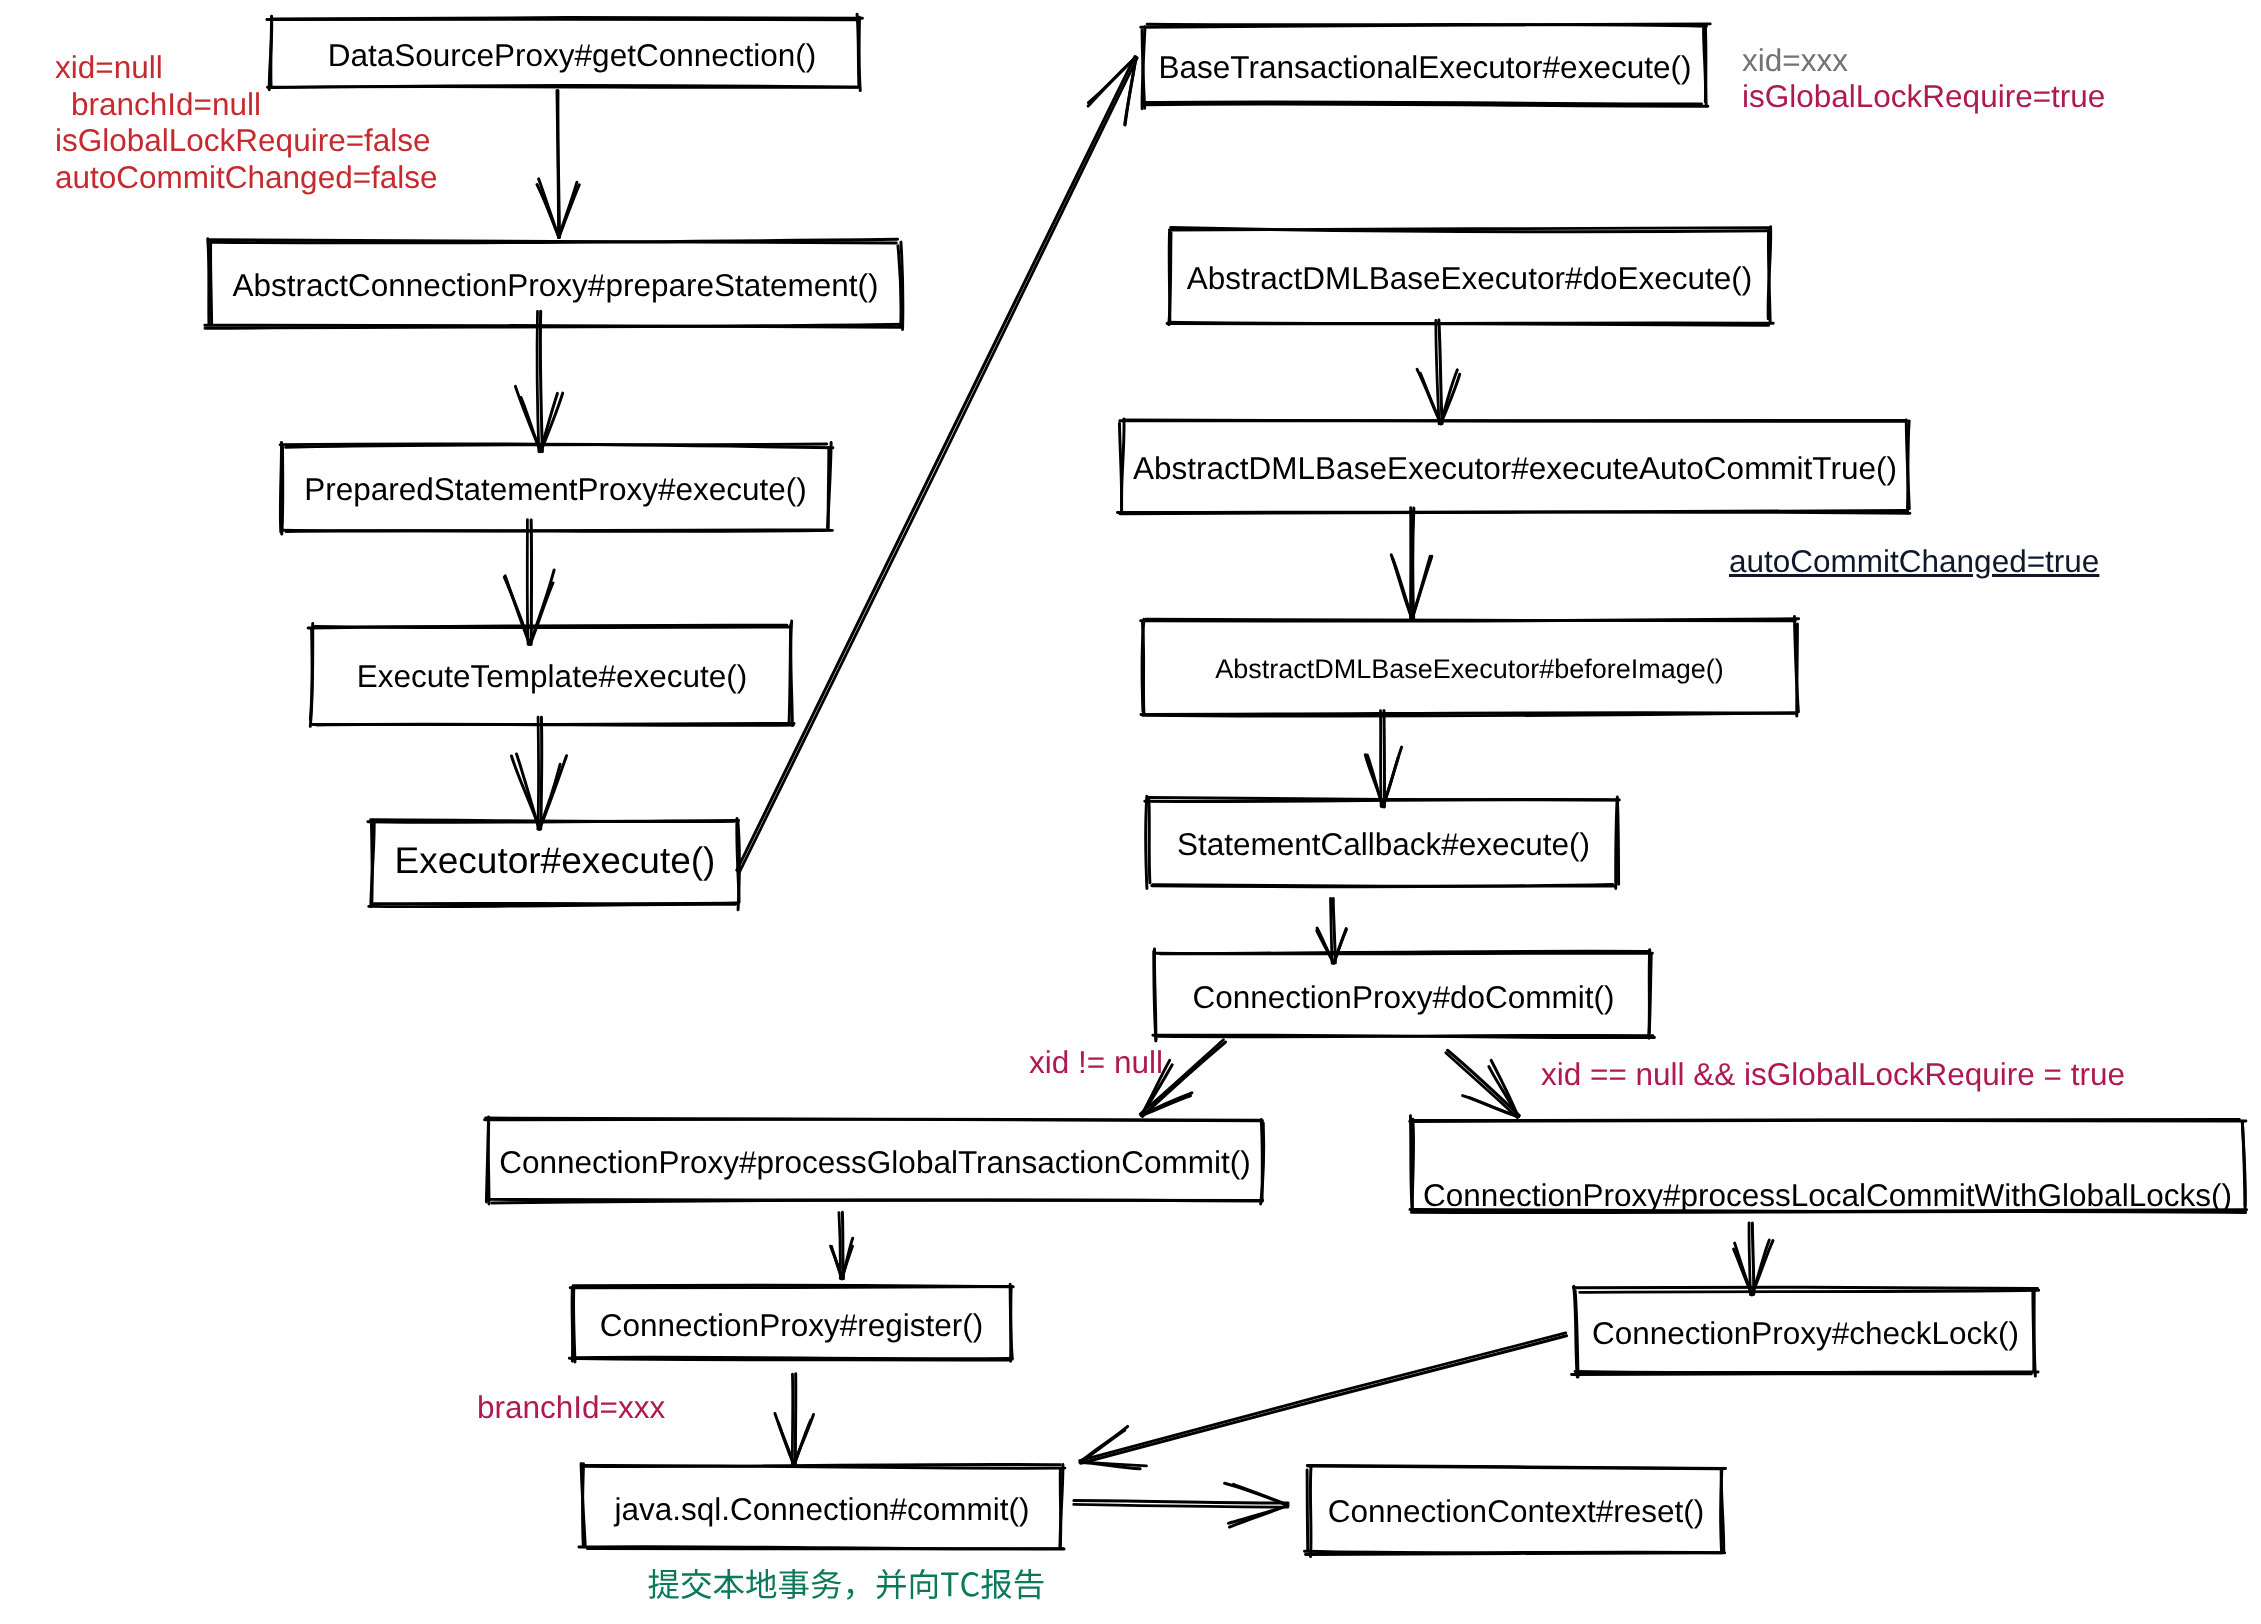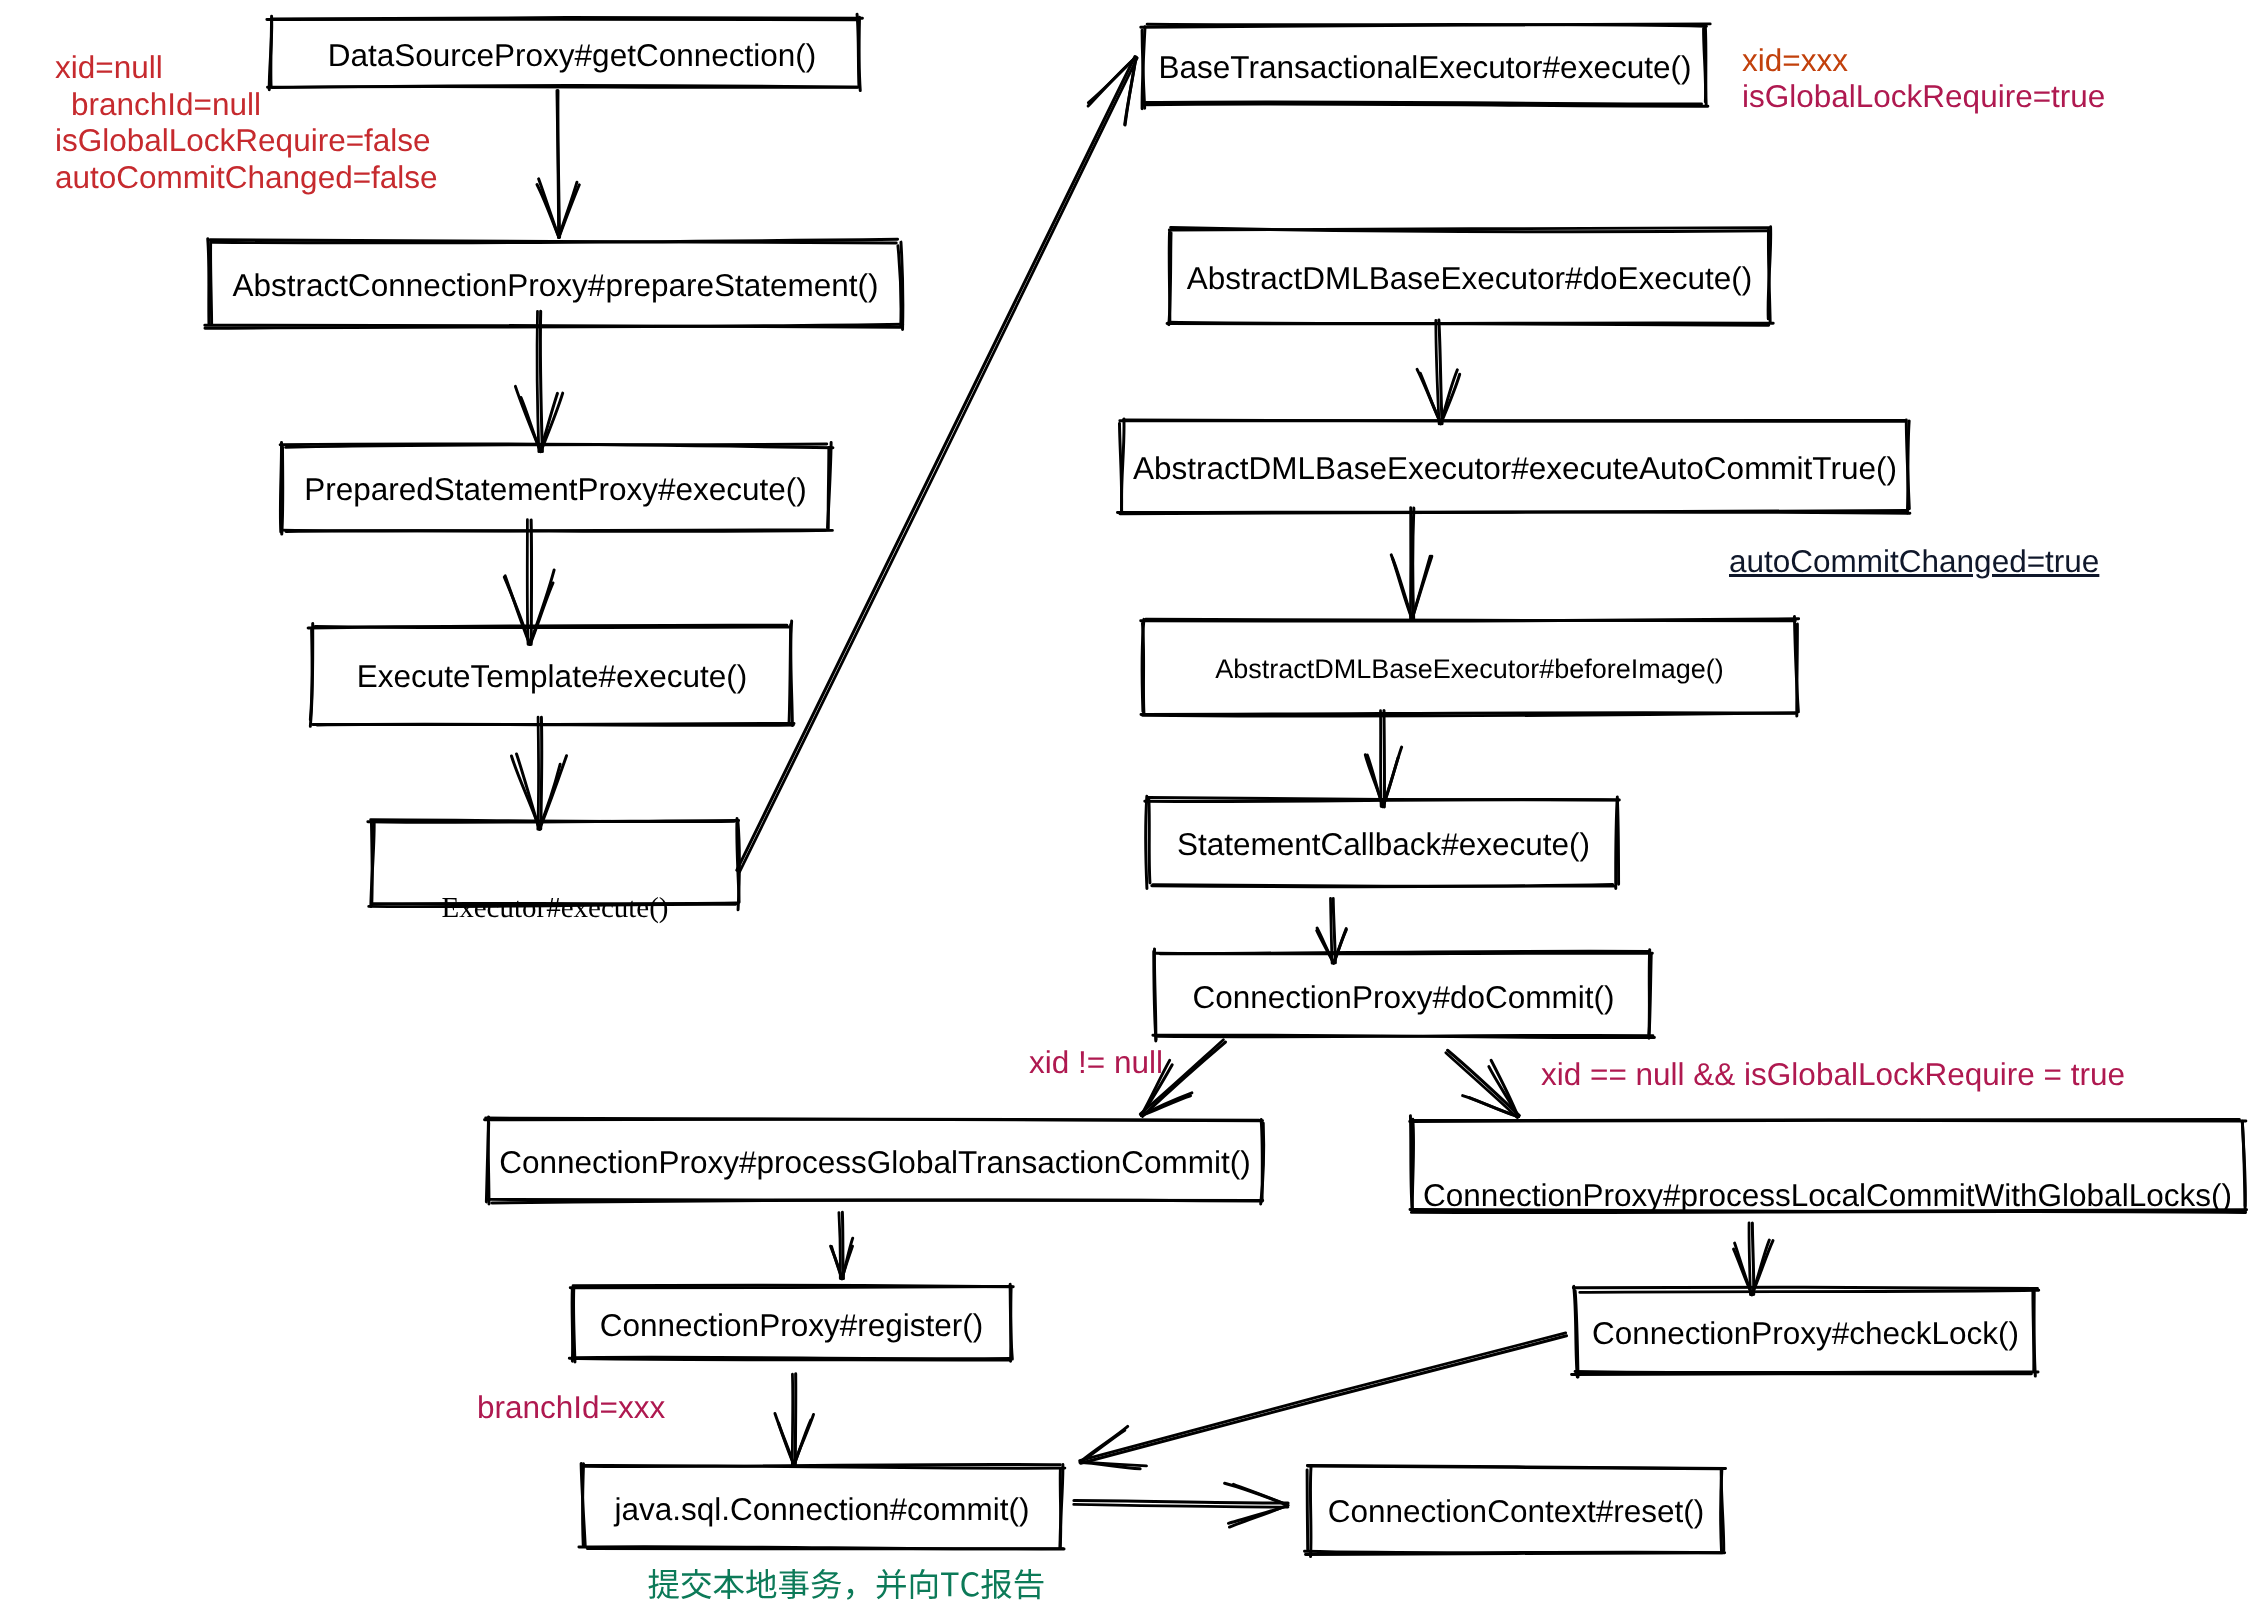--- a/index.html
+++ b/index.html
@@ -332,38 +332,38 @@
         <path d="M377 -13C472 -13 544 25 602 92L551 151C504 99 451 68 381 68C241 68 153 184 153 369C153 552 246 665 384 665C447 665 495 637 534 596L584 656C542 703 472 746 383 746C197 746 58 603 58 366C58 128 194 -13 377 -13Z" transform="translate(9599,0)"></path>
         <path d="M423 806V-78H498V395H528C566 290 618 193 683 111C633 55 573 8 503 -27C521 -41 543 -65 554 -82C622 -46 681 1 732 56C785 0 845 -45 911 -77C923 -58 946 -28 963 -14C896 15 834 59 780 113C852 210 902 326 928 450L879 466L865 464H498V736H817C813 646 807 607 795 594C786 587 775 586 753 586C733 586 668 587 602 592C613 575 622 549 623 530C690 526 753 525 785 527C818 529 840 535 858 553C880 576 889 633 895 774C896 785 896 806 896 806ZM599 395H838C815 315 779 237 730 169C675 236 631 313 599 395ZM189 840V638H47V565H189V352L32 311L52 234L189 274V13C189 -4 183 -8 166 -9C152 -9 100 -10 44 -8C55 -29 65 -60 68 -80C148 -80 195 -78 224 -66C253 -54 265 -33 265 14V297L386 333L377 405L265 373V565H379V638H265V840Z" transform="translate(10237,0)"></path>
         <path d="M248 832C210 718 146 604 73 532C91 523 126 503 141 491C174 528 206 575 236 627H483V469H61V399H942V469H561V627H868V696H561V840H483V696H273C292 734 309 773 323 813ZM185 299V-89H260V-32H748V-87H826V299ZM260 38V230H748V38Z" transform="translate(11237,0)"></path>
       </g>
   </svg>
   <div id="labels">
     <div class="node-label" style="left: 270px; top: 19.7px; width: 588px; height: 71px; line-height: 71px; font-size: 31.5px; padding-left: 8px;">DataSourceProxy#getConnection()</div>
     <div class="node-label" style="left: 210px; top: 243px; width: 691px; height: 85px; line-height: 85px; font-size: 31.5px;">AbstractConnectionProxy#prepareStatement()</div>
     <div class="node-label" style="left: 282px; top: 447px; width: 547px; height: 85px; line-height: 85px; font-size: 31.5px;">PreparedStatementProxy#execute()</div>
     <div class="node-label" style="left: 313px; top: 628px; width: 478px; height: 97px; line-height: 97px; font-size: 31.5px;">ExecuteTemplate#execute()</div>
-    <div class="node-label" style="left: 372px; top: 866px; width: 366px; height: 85px; line-height: 85px; font-size: 29px; font-family: Liberation Serif, serif;">Executor#execute()</div>
+    <div class="node-label" style="left: 372px; top: 818px; width: 366px; height: 85px; line-height: 85px; font-size: 37px;">Executor#execute()</div>
     <div class="node-label" style="left: 1144px; top: 27.6px; width: 562px; height: 79px; line-height: 79px; font-size: 31.5px;">BaseTransactionalExecutor#execute()</div>
     <div class="node-label" style="left: 1170px; top: 231px; width: 599px; height: 95px; line-height: 95px; font-size: 31.5px;">AbstractDMLBaseExecutor#doExecute()</div>
     <div class="node-label" style="left: 1122px; top: 423px; width: 786px; height: 91px; line-height: 91px; font-size: 31.5px;">AbstractDMLBaseExecutor#executeAutoCommitTrue()</div>
     <div class="node-label" style="left: 1143px; top: 622px; width: 653px; height: 94px; line-height: 94px; font-size: 27px;">AbstractDMLBaseExecutor#beforeImage()</div>
     <div class="node-label" style="left: 1149px; top: 801px; width: 469px; height: 86px; line-height: 86px; font-size: 31.5px;">StatementCallback#execute()</div>
     <div class="node-label" style="left: 1156px; top: 954px; width: 495px; height: 86px; line-height: 86px; font-size: 31.5px;">ConnectionProxy#doCommit()</div>
     <div class="node-label" style="left: 488px; top: 1121px; width: 774px; height: 83px; line-height: 83px; font-size: 31.5px;">ConnectionProxy#processGlobalTransactionCommit()</div>
     <div class="node-label" style="left: 1411px; top: 1122px; width: 833px; height: 91px; line-height: 91px; font-size: 31.5px; margin-top: 28px;">ConnectionProxy#processLocalCommitWithGlobalLocks()</div>
     <div class="node-label" style="left: 573px; top: 1289px; width: 437px; height: 73px; line-height: 73px; font-size: 31.5px;">ConnectionProxy#register()</div>
     <div class="node-label" style="left: 583px; top: 1469px; width: 478px; height: 81px; line-height: 81px; font-size: 31.5px;">java.sql.Connection#commit()</div>
     <div class="node-label" style="left: 1309px; top: 1469px; width: 414px; height: 85px; line-height: 85px; font-size: 31.5px;">ConnectionContext#reset()</div>
     <div class="node-label" style="left: 1576px; top: 1292px; width: 459px; height: 83px; line-height: 83px; font-size: 31.5px;">ConnectionProxy#checkLock()</div>
     <div class="note" style="left: 55px; top: 52px; font-size: 31.5px; color: rgb(198, 42, 46);">xid=null</div>
     <div class="note" style="left: 71px; top: 89px; font-size: 31.5px; color: rgb(198, 42, 46);">branchId=null</div>
     <div class="note" style="left: 55px; top: 125px; font-size: 31.5px; color: rgb(198, 42, 46);">isGlobalLockRequire=false</div>
     <div class="note" style="left: 55px; top: 162px; font-size: 31.5px; color: rgb(198, 42, 46);">autoCommitChanged=false</div>
-    <div class="note" style="left: 1742px; top: 45px; font-size: 31.5px; color: #c2410c;">xid=xxx</div>
+    <div class="note" style="left: 1742px; top: 45px; font-size: 31.5px; color: #737373;">xid=xxx</div>
     <div class="note" style="left: 1742px; top: 81px; font-size: 31.5px; color: rgb(175, 25, 80);">isGlobalLockRequire=true</div>
     <div class="note" style="left: 1729px; top: 546px; font-size: 31.5px; color: #0f172a; text-decoration: underline;">autoCommitChanged=true</div>
     <div class="note" style="left: 1029px; top: 1047px; font-size: 31.5px; color: rgb(175, 25, 80);">xid != null</div>
     <div class="note" style="left: 1541px; top: 1059px; font-size: 31.5px; color: rgb(175, 25, 80);">xid == null &amp;&amp; isGlobalLockRequire = true</div>
     <div class="note" style="left: 477px; top: 1392px; font-size: 31.5px; color: rgb(175, 25, 80);">branchId=xxx</div>
   </div>
 </div>
 
 
 </body></html>

